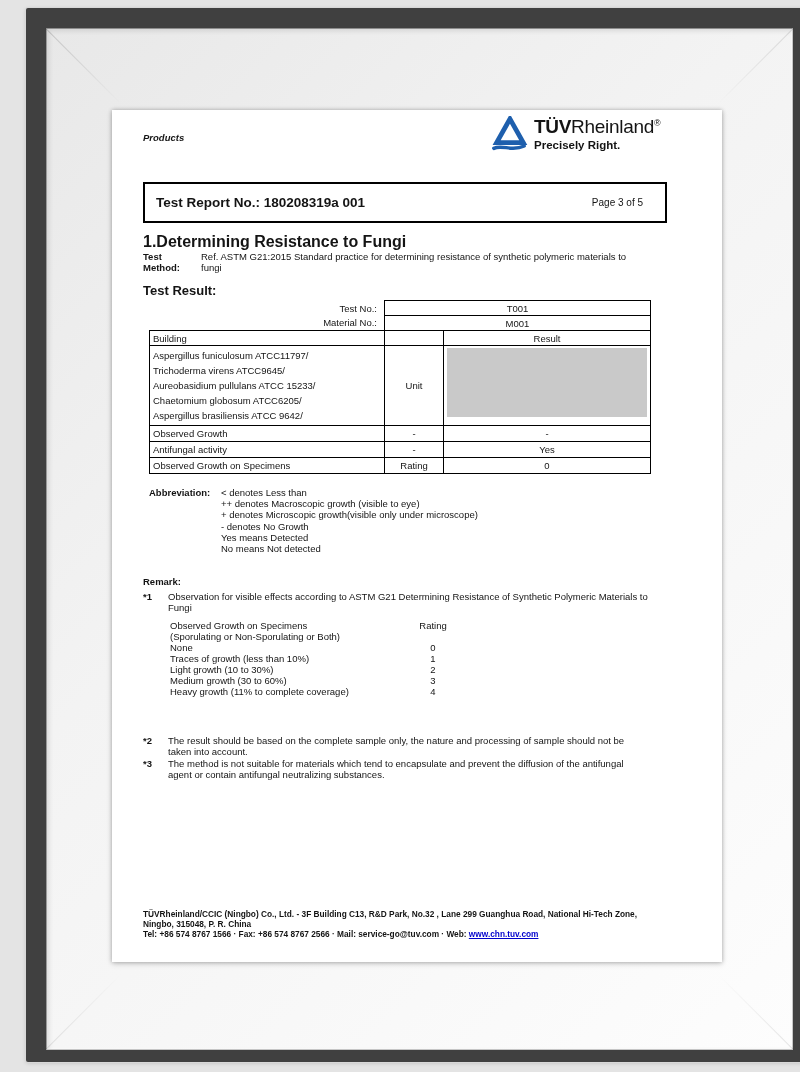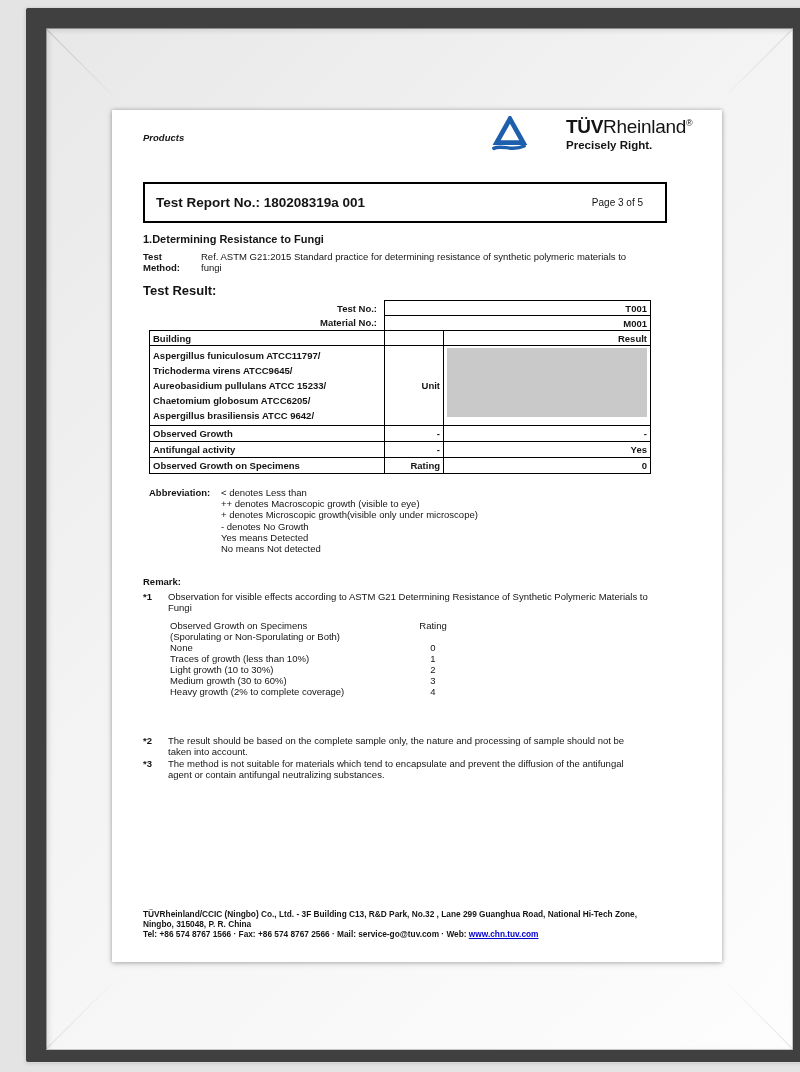--- a/index.html
+++ b/index.html
@@ -34,54 +34,54 @@
           background:linear-gradient(to left, rgba(0,0,0,0.10), rgba(0,0,0,0)); }
 
   .paper {
     position:absolute; left:86px; top:102px; width:610px; height:852px;
     background:#ffffff;
     box-shadow:0 0 4px rgba(0,0,0,0.28), 0 2px 6px rgba(0,0,0,0.14);
   }
 
   
   .products { position:absolute; left:31px; top:22px; font-size:9.5px; font-weight:bold; font-style:italic; }
-  .brand { position:absolute; left:378px; top:6px; display:flex; align-items:flex-start;gap:32px; }
+  .brand { position:absolute; left:378px; top:6px; display:flex; align-items:flex-start; }
   .brand svg { width:38px; height:40px; margin-right:6px; }
   .brand-name { font-size:19px; letter-spacing:-0.3px; white-space:nowrap; }
   .brand-name .b { font-weight:bold; }
   .brand-name .reg { font-size:9px; vertical-align:super; }
   .tagline { font-size:11.5px; font-weight:bold; margin-top:1px; }
 
   
   .report-bar {
     position:absolute; left:31px; top:72px; width:524px; height:41px;
     border:2px solid #000; display:flex; align-items:center;
     justify-content:space-between; padding:0 22px 0 11px; background:#fff;
   }
   .rb-title { font-size:13.5px; font-weight:bold; white-space:nowrap; }
   .rb-page { font-size:10px; font-weight:normal; white-space:nowrap; }
 
-  .sec-heading { position:absolute; left:31px; top:123px; font-size:11px; font-weight:bold; }
+  .sec-heading { position:absolute; left:31px; top:123px; font-size:16px; font-weight:bold; }
 
   .method-row { position:absolute; left:31px; top:141px; display:flex; font-size:9.5px; line-height:11px; }
   .method-row .lbl { font-weight:bold; flex:0 0 58px; }
   .method-text { width:440px; }
 
   .test-result-lbl { position:absolute; left:31px; top:173px; font-size:13px; font-weight:bold; }
 
   
   .result-table {
     position:absolute; left:37px; top:190px; width:501px;
-    border-collapse:collapse; font-size:9.5px; font-weight:bold;
+    border-collapse:collapse; font-size:9.5px; font-weight:normal;
     table-layout:fixed;
     padding-left:6px;
   }
   .result-table td { border:1.5px solid #000; padding:0 3px; height:15px; }
   .result-table td.nob { border:none; text-align:right; padding-right:7px; }
-  .result-table td.ctr { text-align:right; }
+  .result-table td.ctr { text-align:center; }
   .result-table td.species-cell { padding:2px 3px; line-height:15px; height:auto; }
   .result-table td.resbox-cell { padding:2px 3px; vertical-align:top; }
   .resbox { height:69px; background:#c9c9c9; }
   .result-table tr.brow td { height:16px; }
 
   
   .abbr { position:absolute; left:37px; top:377px; display:flex; font-size:9.5px; line-height:11.2px; }
   .abbr .lbl { font-weight:bold; flex:0 0 72px; }
 
   
@@ -231,21 +231,21 @@
       </div>
       <div class="rt-row">
         <div class="rt-name">Light growth (10 to 30%)</div>
         <div class="rt-val">2</div>
       </div>
       <div class="rt-row">
         <div class="rt-name">Medium growth (30 to 60%)</div>
         <div class="rt-val">3</div>
       </div>
       <div class="rt-row">
-        <div class="rt-name">Heavy growth (2% to complete coverage)</div>
+        <div class="rt-name">Heavy growth (11% to complete coverage)</div>
         <div class="rt-val">4</div>
       </div>
     </div>
 
     <div class="ritem ritem-2">
       <span class="mk">*2</span>
       <span class="tx">The result should be based on the complete sample only, the nature and processing of sample should not be taken into account.</span>
     </div>
 
     <div class="ritem ritem-3">

